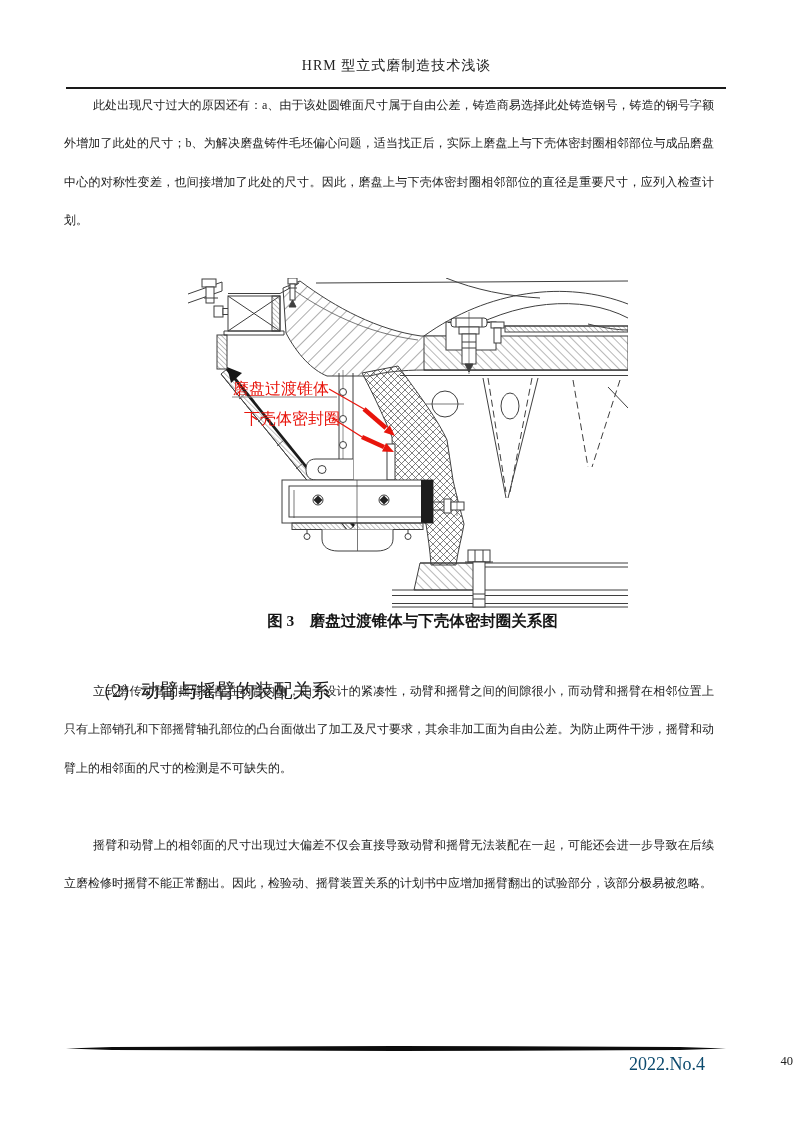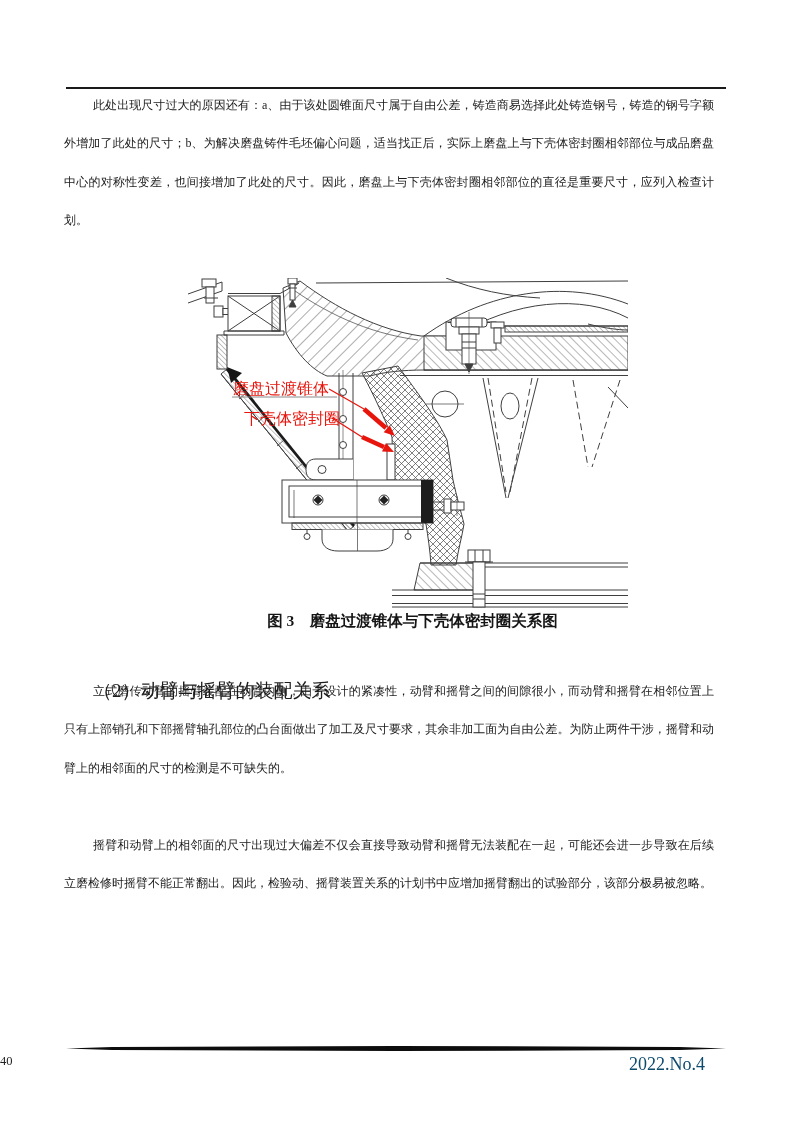--- a/index.html
+++ b/index.html
@@ -24,29 +24,30 @@
   .heading{position:absolute;left:64px;top:634px;width:650px;font-size:19px;line-height:38.4px;text-indent:29px;margin-top:38px;}
   .fig{position:absolute;left:188px;top:278px;width:440px;height:330px;}
   .caption{
     position:absolute;top:611px;left:16px;width:793px;text-align:center;
     font-size:15.5px;font-weight:700;color:#151515;
   }
   .ftr-rule{
     position:absolute;top:1046px;left:66px;width:660px;height:5px;background:#0d0d0d;
     clip-path:polygon(0% 50%,7% 18%,50% 0%,93% 18%,100% 50%,93% 82%,50% 100%,7% 82%);
   }
-  .ftr-page{position:absolute;top:1054px;left:0;width:793px;text-align:left;font-size:12.5px;color:#222;}
+  .ftr-page{position:absolute;top:1054px;left:0;width:793px;text-align:right;font-size:12.5px;color:#222;}
   .ftr-issue{position:absolute;top:1054px;right:88px;font-size:18px;color:#0c4a6e;}
   svg text{font-family:"Liberation Serif","DejaVu Serif",serif;}
 </style>
 </head>
 <body>
 
 <div class="page">
 
+  <div class="hdr">HRM 型立式磨制造技术浅谈</div>
   <div class="hdr-rule"></div>
 
   <div class="para p1">此处出现尺寸过大的原因还有：a、由于该处圆锥面尺寸属于自由公差，铸造商易选择此处铸造钢号，铸造的钢号字额外增加了此处的尺寸；b、为解决磨盘铸件毛坯偏心问题，适当找正后，实际上磨盘上与下壳体密封圈相邻部位与成品磨盘中心的对称性变差，也间接增加了此处的尺寸。因此，磨盘上与下壳体密封圈相邻部位的直径是重要尺寸，应列入检查计划。</div>
 
   <svg class="fig" viewBox="0 0 440 330" xmlns="http://www.w3.org/2000/svg">
     <defs>
       <pattern id="hCone" patternUnits="userSpaceOnUse" width="9" height="9" patternTransform="rotate(45)">
         <line x1="0" y1="0" x2="0" y2="9" stroke="#4a4a4a" stroke-width="0.9"></line>
       </pattern>
       <pattern id="hBand" patternUnits="userSpaceOnUse" width="6" height="6" patternTransform="rotate(-45)">

